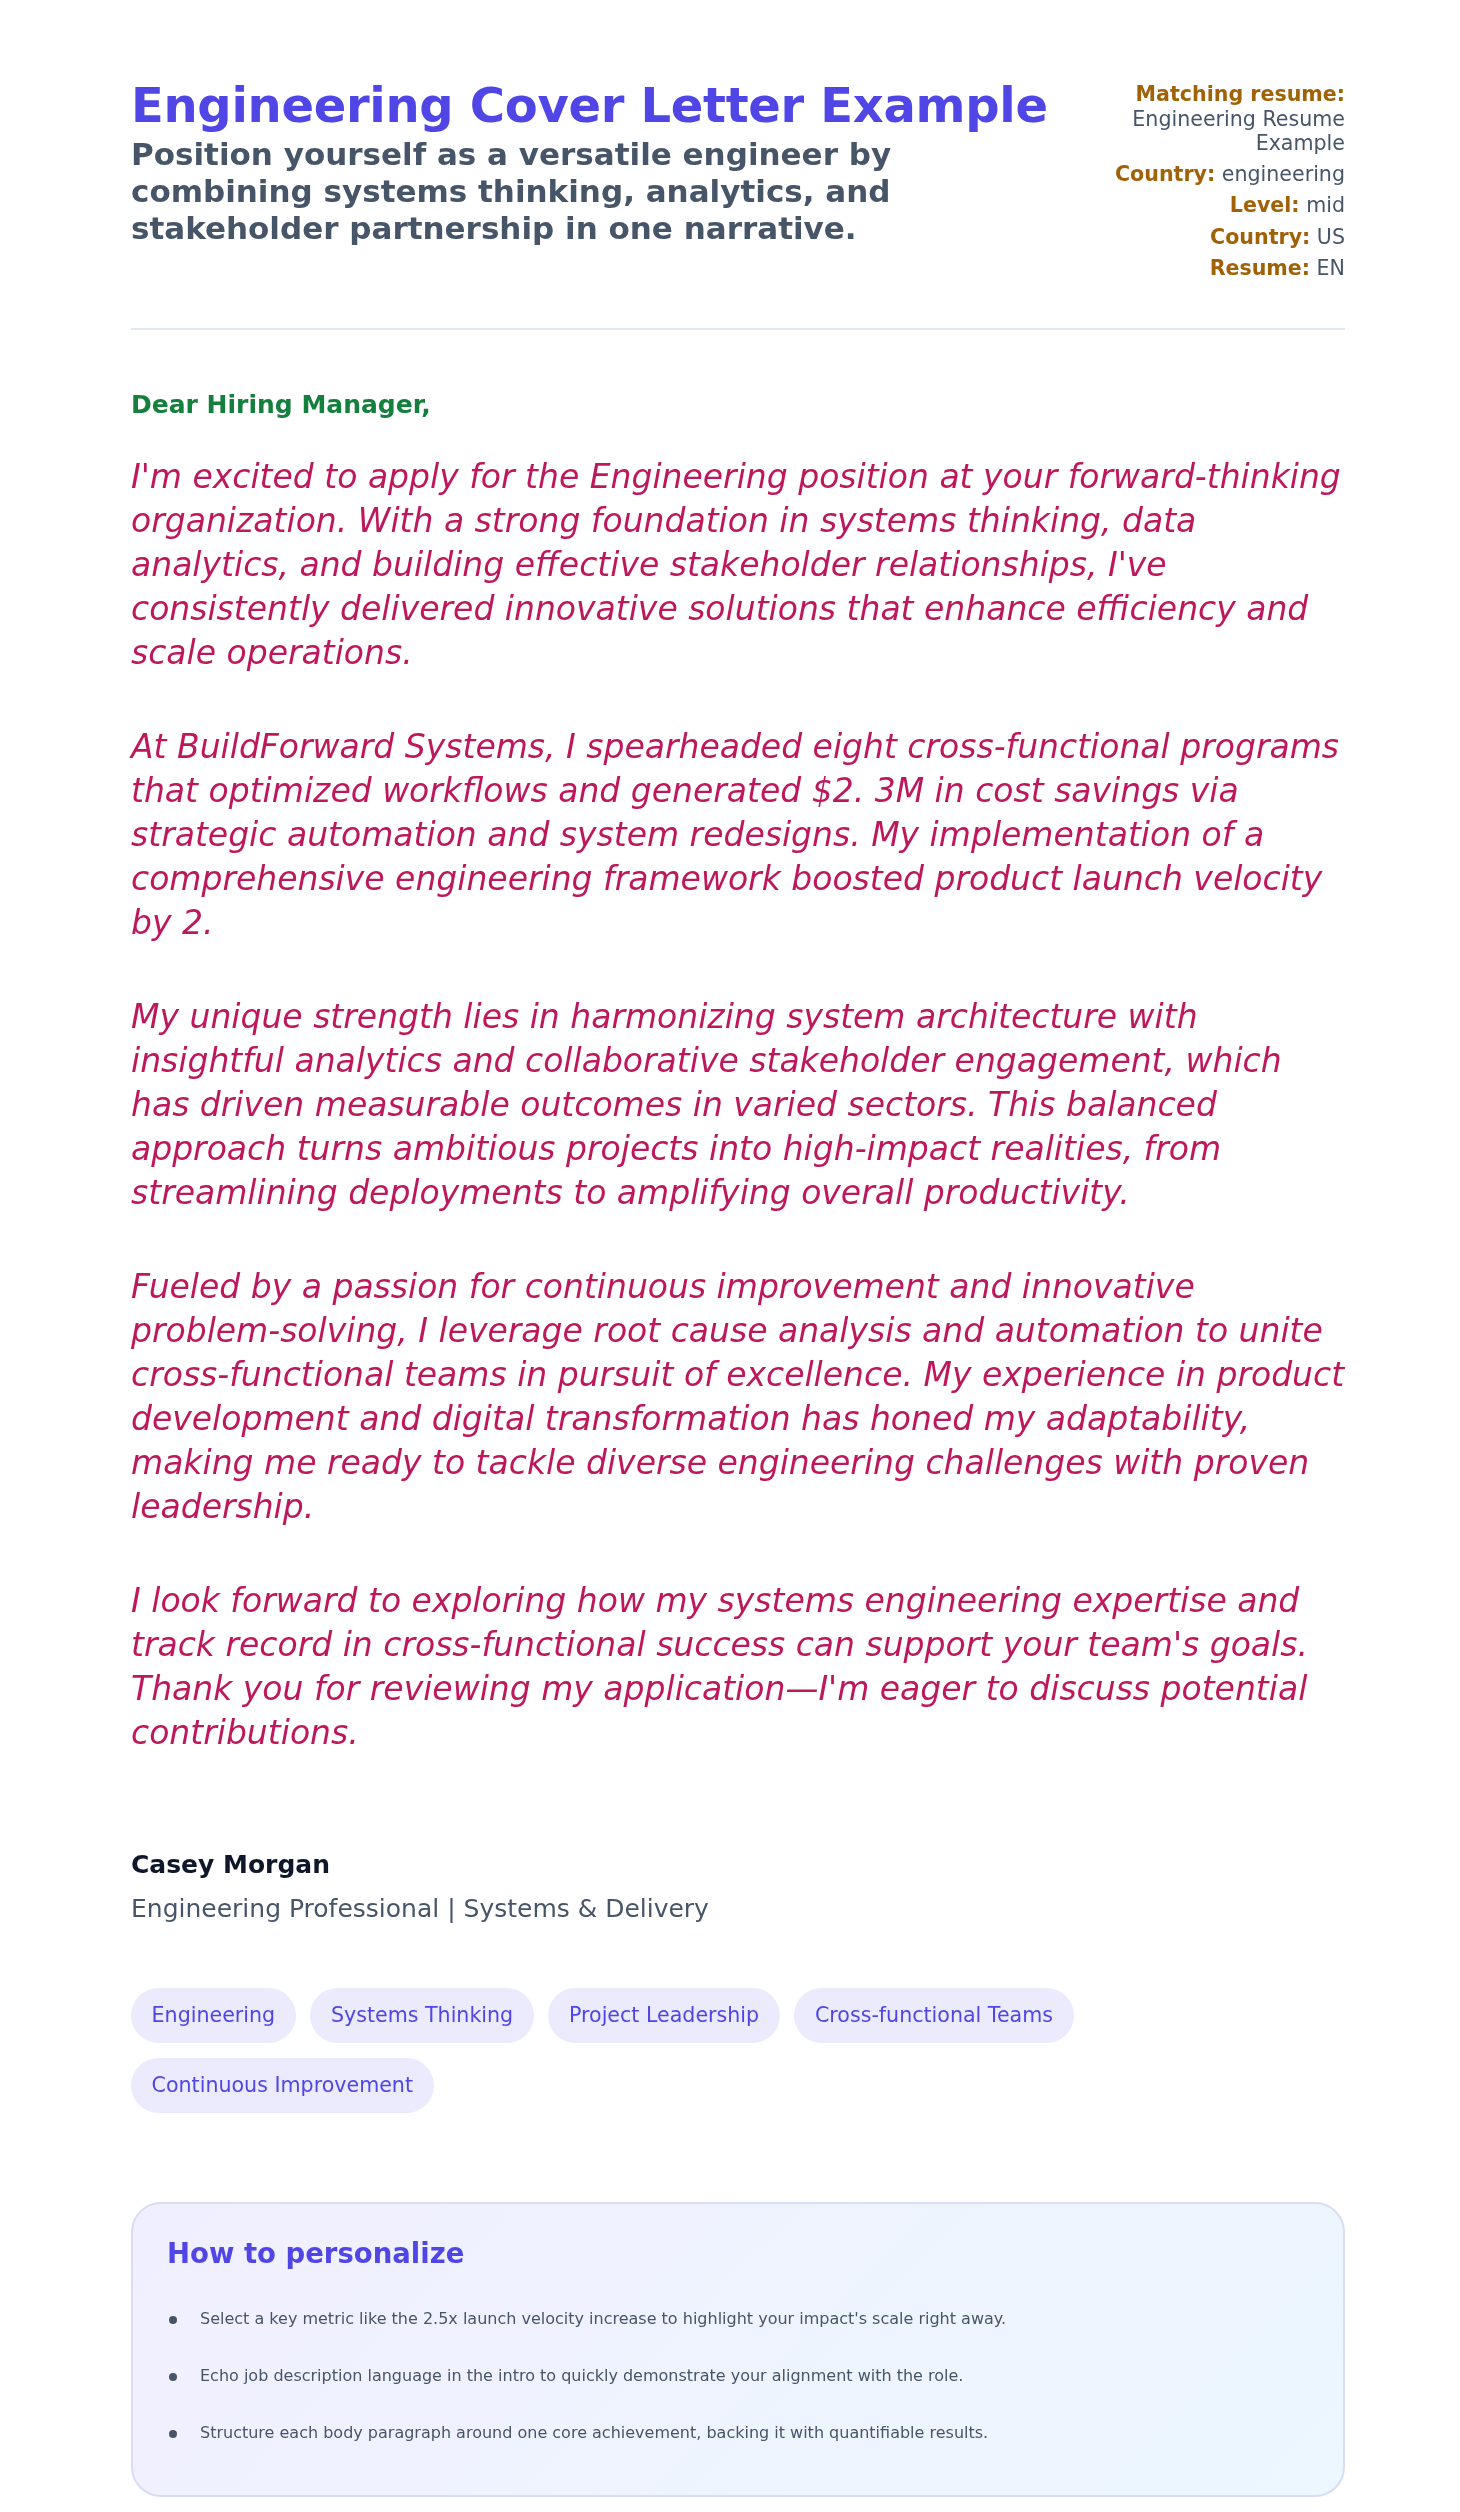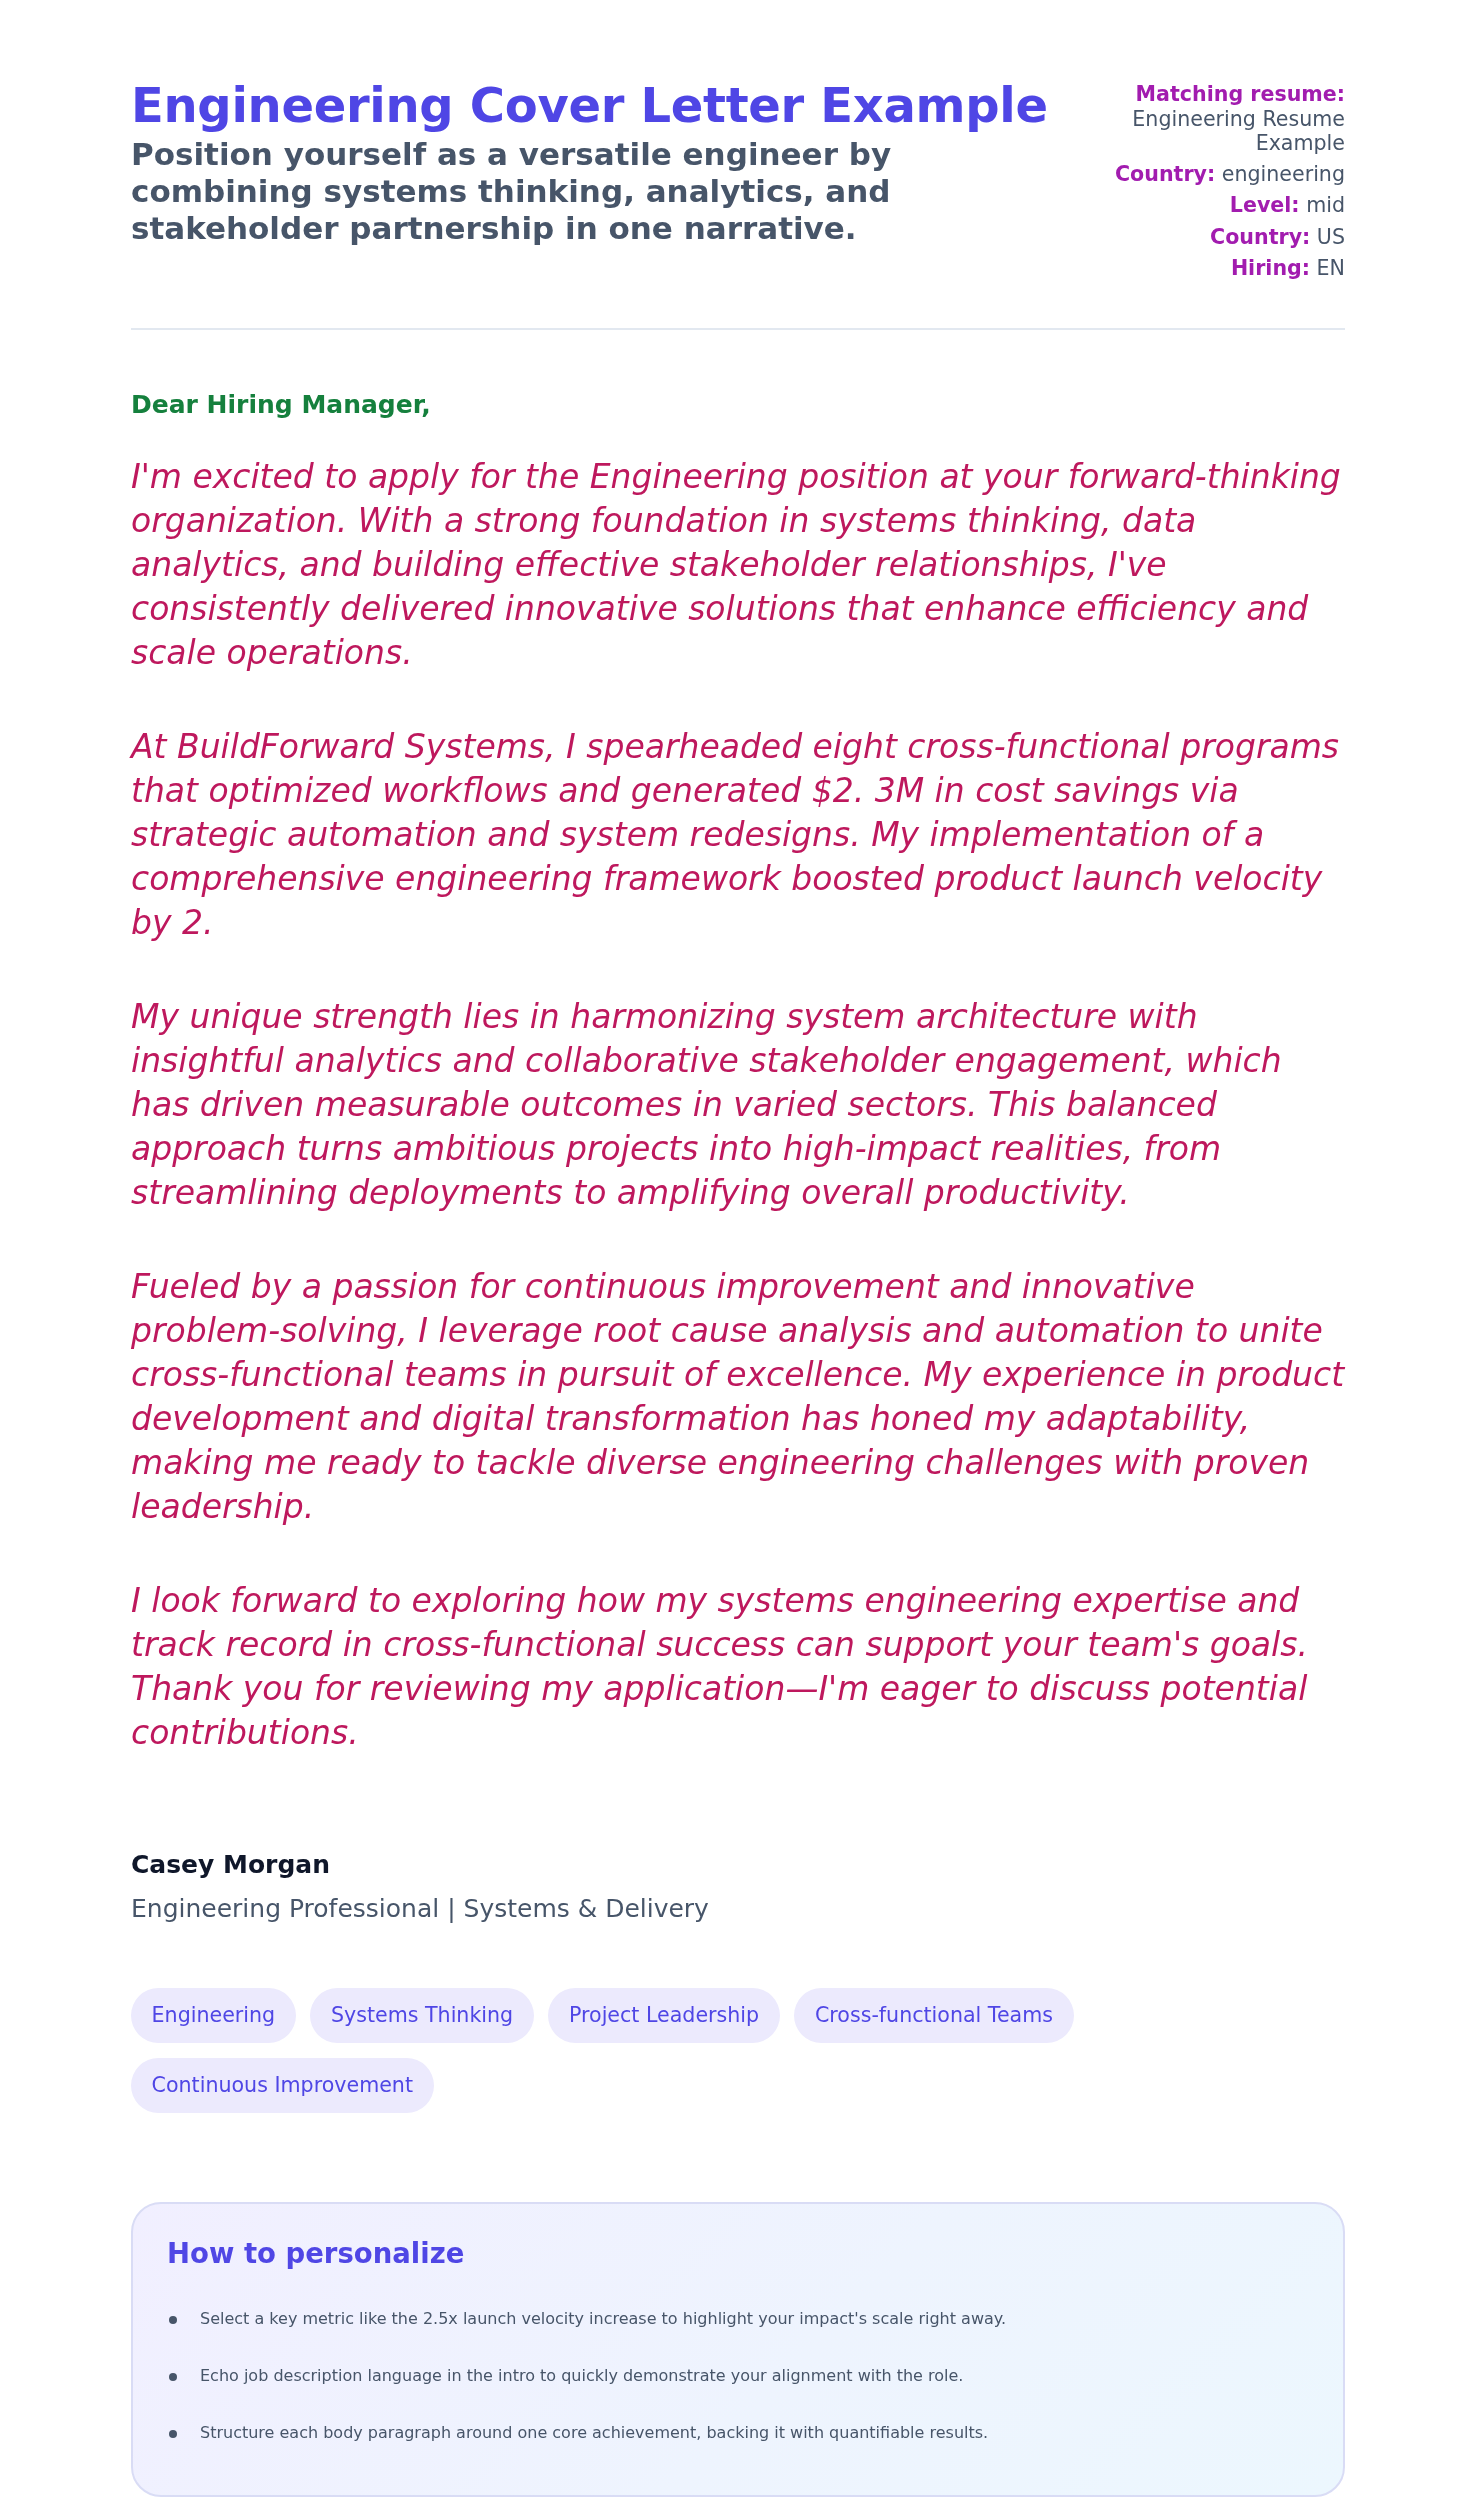--- a/index.html
+++ b/index.html
@@ -40,21 +40,21 @@
     }
     .meta {
       width: 232px;
       text-align: right;
       font-size: 20.6px;
       color: #475569;
       line-height: 1.18;
       padding-top: 3.4px;
     }
     .meta-row { margin-bottom: 6.9px; }
-    .meta-row b { color: #a21caf; font-weight: 700; text-align: center; }
+    .meta-row b { color: #a16207; font-weight: 700; text-align: center; }
     .greeting {
       margin-top: 60px;
       font-size: 25px;
       font-weight: 700;
       color: #15803d;
     }
     .body-para {
       margin-top: 36px;
       font-size: 33px;
       line-height: 44px;
@@ -145,21 +145,21 @@
       </div>
       <div class="meta-row">
         <b>Level:</b>
         <span>mid</span>
       </div>
       <div class="meta-row">
         <b>Country:</b>
         <span>US</span>
       </div>
       <div class="meta-row">
-        <b>Hiring:</b>
+        <b>Resume:</b>
         <span>EN</span>
       </div>
     </div>
   </header>
 
   <section>
     <p class="greeting">Dear Hiring Manager,</p>
     <p class="body-para">I'm excited to apply for the Engineering position at your forward-thinking organization. With a strong foundation in systems thinking, data analytics, and building effective stakeholder relationships, I've consistently delivered innovative solutions that enhance efficiency and scale operations.</p>
     <p class="body-para">At BuildForward Systems, I spearheaded eight cross-functional programs that optimized workflows and generated $2. 3M in cost savings via strategic automation and system redesigns. My implementation of a comprehensive engineering framework boosted product launch velocity by 2.</p>
     <p class="body-para">My unique strength lies in harmonizing system architecture with insightful analytics and collaborative stakeholder engagement, which has driven measurable outcomes in varied sectors. This balanced approach turns ambitious projects into high-impact realities, from streamlining deployments to amplifying overall productivity.</p>

